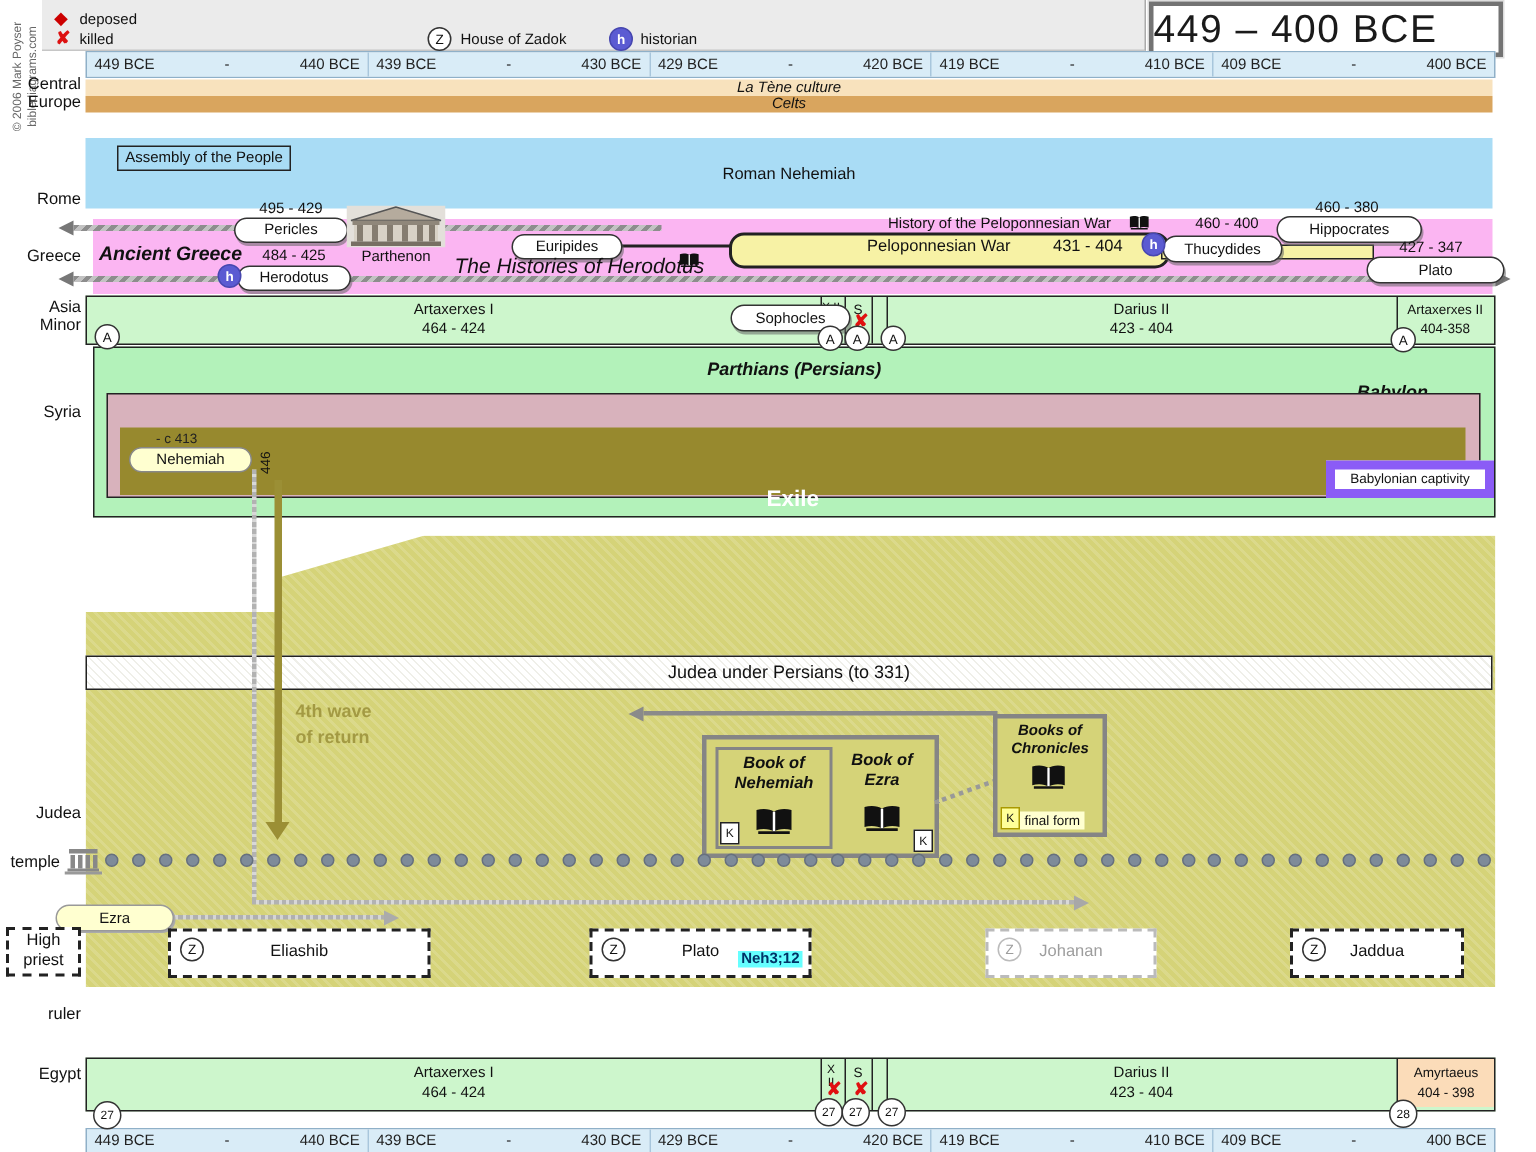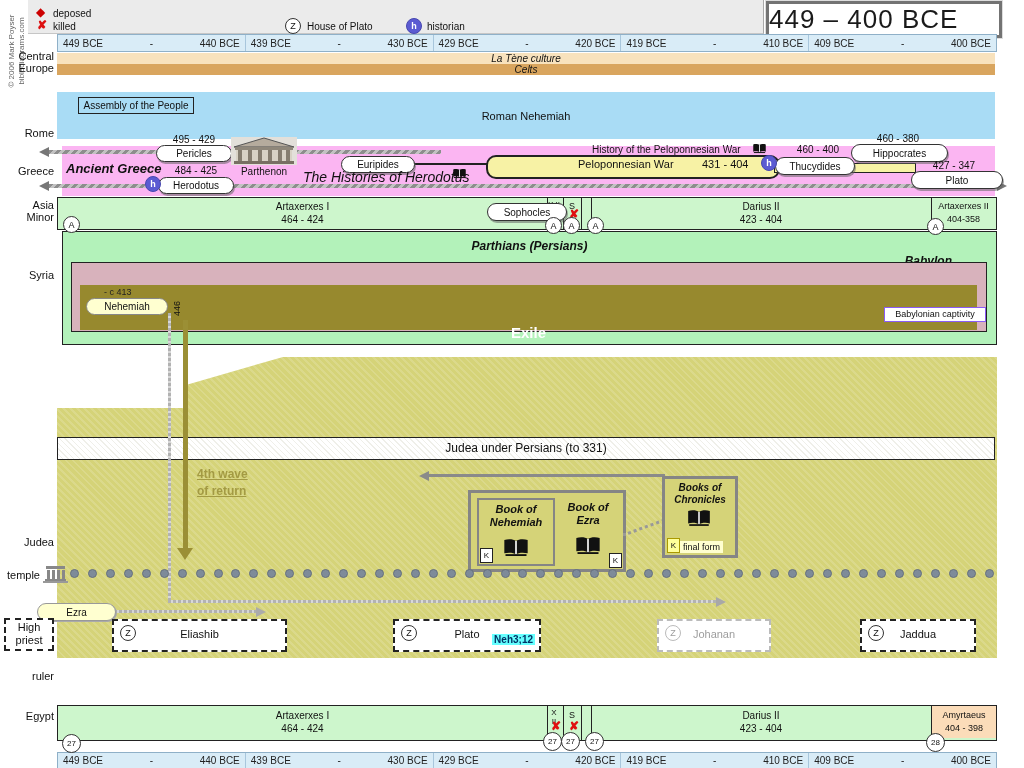--- a/index.html
+++ b/index.html
@@ -45,21 +45,21 @@
     <div>© 2006 Mark Poyser</div>
     <div>biblediagrams.com</div>
   </div>
 
   <div class="abs" style="left:28px;top:0;width:735px;height:33px;background:#ebebeb;border-bottom:1px solid #c6c6c6;border-right:1px solid #aaa;"></div>
   <div class="abs" style="left:36px;top:5px;font-size:12px;color:#cc0000;">◆</div>
   <div class="abs" style="left:53px;top:8px;font-size:10px;">deposed</div>
   <div class="abs" style="left:37px;top:18px;font-size:12px;font-weight:bold;color:#dd1111;">✘</div>
   <div class="abs" style="left:53px;top:21px;font-size:10px;">killed</div>
   <div class="circ sm" style="left:285px;top:18px;">Z</div>
-  <div class="abs" style="left:307px;top:21px;font-size:10px;">House of Plato</div>
+  <div class="abs" style="left:307px;top:21px;font-size:10px;">House of Zadok</div>
   <div class="circ sm blue" style="left:406px;top:18px;">h</div>
   <div class="abs" style="left:427px;top:21px;font-size:10px;">historian</div>
   <div class="abs" style="left:766px;top:1px;width:230px;height:31px;background:#fff;border:3px solid #737373;box-shadow:0 0 0 1px #ddd;
               font-size:26px;letter-spacing:1px;text-align:left;line-height:31px;color:#1a1a1a;">449 – 400 BCE</div>
 
   <div class="tl-row" style="left:57px;top:34px;width:938px;height:16px;">
       <div class="tl-cell">
         <span>449 BCE</span>
         <span>-</span>
         <span>440 BCE</span>
@@ -197,39 +197,39 @@
   <div class="rlabel" style="top:269px;">Syria</div>
   <div class="abs" style="left:62px;top:231px;width:933px;height:112px;background:#b3f2ba;border:1px solid #222;">
     <div class="abs" style="left:0;right:0;top:7px;text-align:center;font-size:12px;font-weight:bold;font-style:italic;">Parthians (Persians)</div>
     <div class="abs" style="right:44px;top:22px;font-size:12px;font-weight:bold;font-style:italic;">Babylon</div>
     <div class="abs" style="left:8px;top:30px;width:914px;height:68px;background:#d8b2bc;border:1px solid #222;">
       <div class="abs" style="left:8px;top:22px;width:897px;height:45px;background:#97892e;">
         <div class="abs" style="left:0;right:0;top:0;text-align:center;line-height:45px;color:#fff;font-size:15px;font-weight:bold;margin-top:25px;">Exile</div>
         <div class="abs" style="left:24px;top:2px;font-size:9px;color:#222;">- c 413</div>
         <div class="pill" style="left:6px;top:13px;width:80px;height:15px;background:#ffffd0;border-color:#888;box-shadow:none;">Nehemiah</div>
       </div>
-      <div class="abs" style="left:812px;top:44px;width:100px;height:13px;background:#fff;border:1px solid #8b5cf6;font-size:9px;text-align:center;line-height:12px;">Babylonian captivity</div>
+      <div class="abs" style="left:812px;top:44px;width:100px;height:13px;background:#fff;border:6px solid #8b5cf6;font-size:9px;text-align:center;line-height:12px;">Babylonian captivity</div>
     </div>
   </div>
   <div class="abs" style="left:163px;top:297px;width:28px;height:10px;transform:rotate(-90deg);font-size:9px;z-index:6;">446</div>
 
   <div class="abs" style="left:57px;top:357px;width:940px;height:301px;background:#d5d378;
               background-image:repeating-linear-gradient(45deg,rgba(255,255,255,.14) 0 2px,transparent 2px 5px);
               clip-path:polygon(0px 51px,129px 51px,129px 28px,226px 0px,940px 0px,940px 301px,0px 301px);z-index:1;"></div>
 
   <div class="abs" style="left:57px;top:437px;width:936px;height:21px;background:#fbfbf7;border:1px solid #222;z-index:2;
               background-image:repeating-linear-gradient(45deg,#fff 0 3px,#efefe9 3px 4px);
               text-align:center;font-size:12px;line-height:21px;">Judea under Persians (to 331)</div>
 
   <div class="abs" style="left:168px;top:313px;width:3px;height:288px;background:repeating-linear-gradient(0deg,#b2b2b2 0 3px,#d8d8d8 3px 5px);z-index:3;"></div>
   <div class="abs" style="left:168px;top:600px;width:550px;height:3px;background:repeating-linear-gradient(90deg,#b2b2b2 0 3px,#d8d8d8 3px 5px);z-index:3;"></div>
   <div class="ah r" style="left:716px;top:597px;border-left-color:#a8a8a8;"></div>
   <div class="abs" style="left:183px;top:320px;width:5px;height:228px;background:#9b8f35;z-index:3;"></div>
   <div class="abs" style="left:177px;top:548px;width:0;height:0;border:8px solid transparent;border-top:12px solid #9b8f35;z-index:3;"></div>
-  <div class="abs" style="left:197px;top:466px;font-size:12px;font-weight:bold;color:#a39a43;line-height:1.4;z-index:3;text-decoration:underline;">
+  <div class="abs" style="left:197px;top:466px;font-size:12px;font-weight:bold;color:#a39a43;line-height:1.4;z-index:3;">
     <div>4th wave</div>
       <div>of return</div>
   </div>
 
   <div class="abs" style="left:429px;top:474px;width:236px;height:3px;background:#8a8a8a;z-index:4;"></div>
   <div class="ah l" style="left:419px;top:471px;border-right-color:#8a8a8a;z-index:4;"></div>
 
   <div class="abs" style="left:468px;top:490px;width:152px;height:76px;border:3px solid #858585;background:#d5d378;z-index:4;">
     <div class="abs" style="left:6px;top:5px;width:74px;height:64px;border:2px solid #858585;">
       <div class="bktxt" style="top:3px;font-size:11px;">

